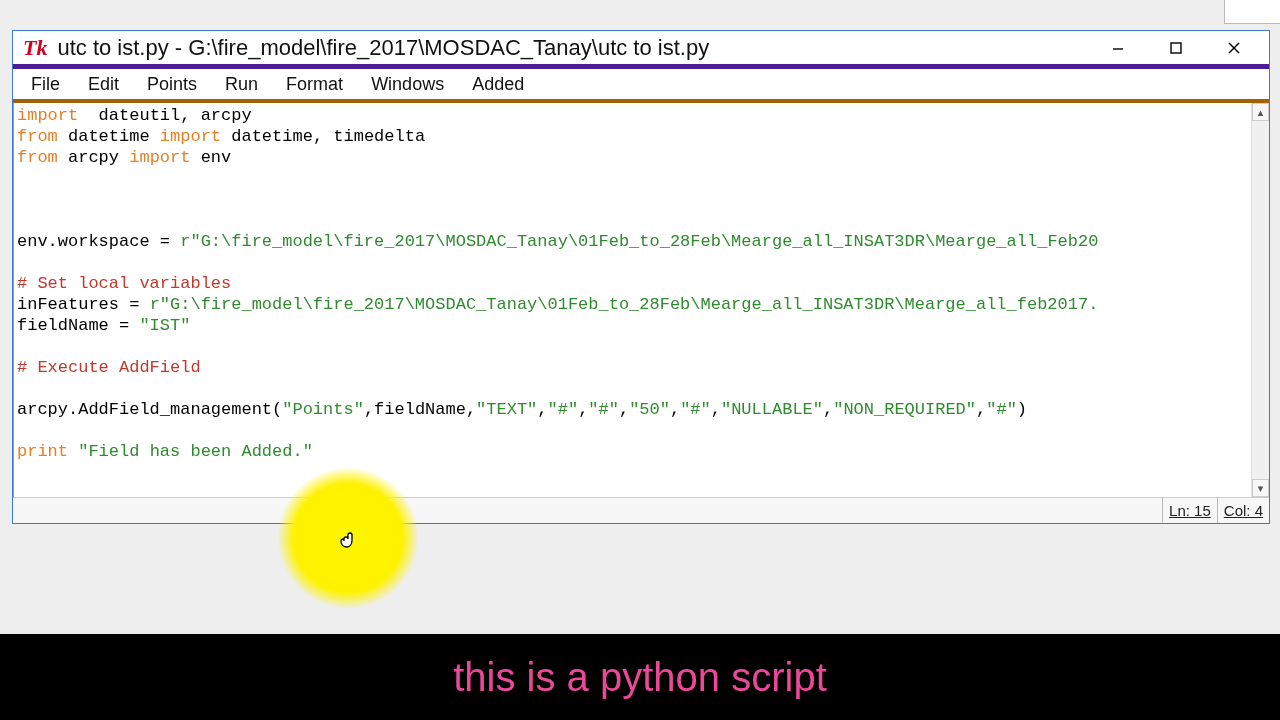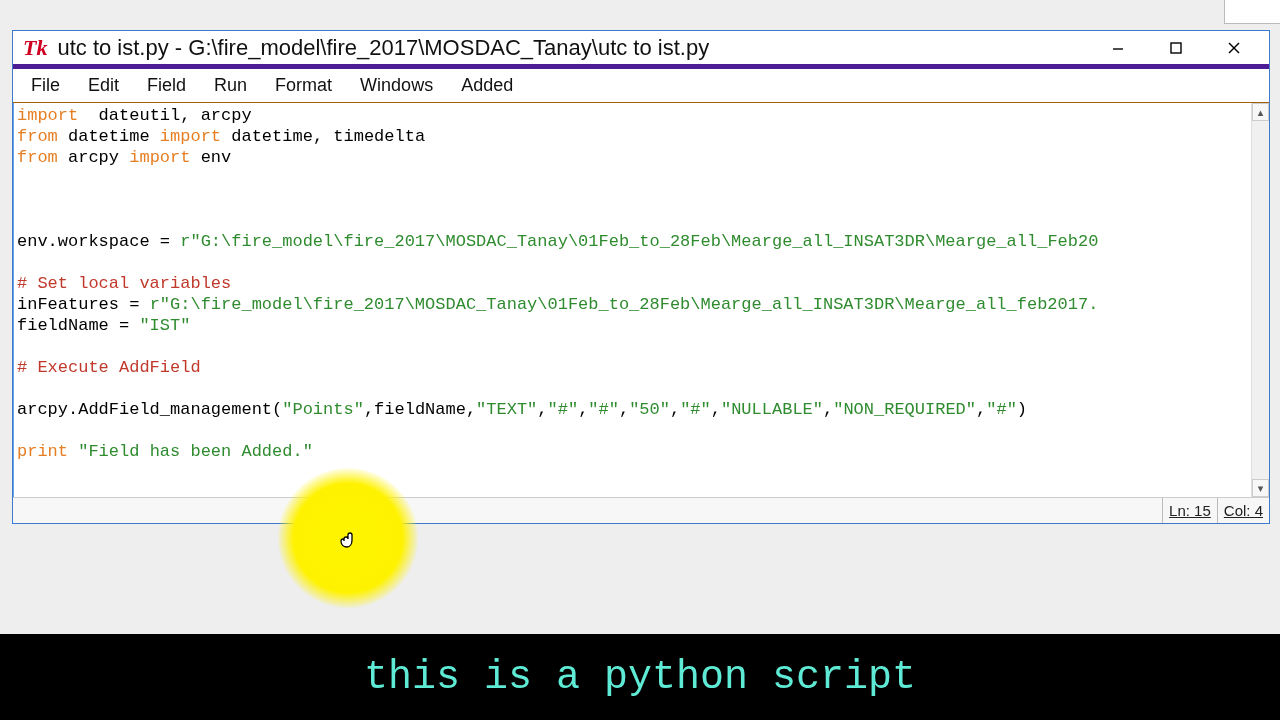--- a/index.html
+++ b/index.html
@@ -44,21 +44,21 @@
     display: flex; align-items: center; justify-content: center;
     font-size: 16px; color: #222;
   }
   .win-btn svg { width: 14px; height: 14px; }
 
   .menubar {
     height: 34px;
     display: flex; align-items: center;
     padding: 0 4px;
     background: #fff;
-    border-bottom: 1px solid #a16207;
+    border-bottom: 4px solid #a16207;
   }
   .menu-item {
     padding: 5px 14px;
     font-size: 18px; color: #111;
   }
 
   .editor-wrap {
     position: relative;
     height: calc(100% - 38px - 34px - 26px);
     display: flex;
@@ -122,23 +122,22 @@
   }
 
   .caption-bar {
     position: absolute;
     left: 0; bottom: 0;
     width: 100%; height: 86px;
     background: #000;
     display: flex; align-items: center; justify-content: center;
   }
   .caption-text {
-    color: #5eead4;
+    color: #ec4899;
     font-size: 40px;
-    font-family: Liberation Mono, monospace;
   }
 
   .bg-frag {
     position: absolute;
     right: 0; top: 0;
     width: 56px; height: 24px;
     border: 1px solid #bbb;
     border-right: none; border-top: none;
     background: #fff;
   }
@@ -169,21 +168,21 @@
             <line x1="2" y1="2" x2="12" y2="12" stroke="#000" stroke-width="1.4"></line>
             <line x1="12" y1="2" x2="2" y2="12" stroke="#000" stroke-width="1.4"></line>
           </svg>
       </div>
     </div>
   </div>
 
   <div class="menubar">
     <div class="menu-item">File</div>
     <div class="menu-item">Edit</div>
-    <div class="menu-item">Field</div>
+    <div class="menu-item">Points</div>
     <div class="menu-item">Run</div>
     <div class="menu-item">Format</div>
     <div class="menu-item">Windows</div>
     <div class="menu-item">Added</div>
   </div>
 
   <div class="editor-wrap">
     <div class="editor"><span class="kw">import</span><span>  dateutil, arcpy</span>
 <span class="kw">from</span><span> datetime </span><span class="kw">import</span><span> datetime, timedelta</span>
 <span class="kw">from</span><span> arcpy </span><span class="kw">import</span><span> env</span>

